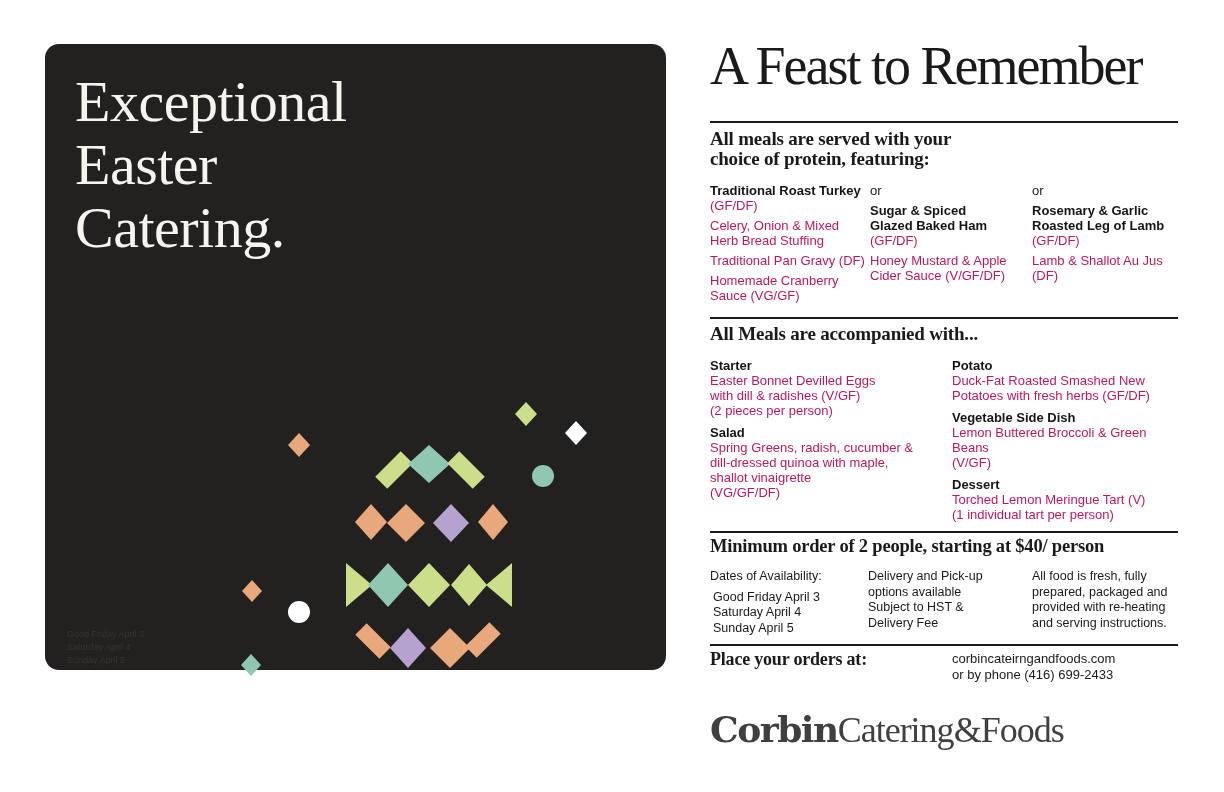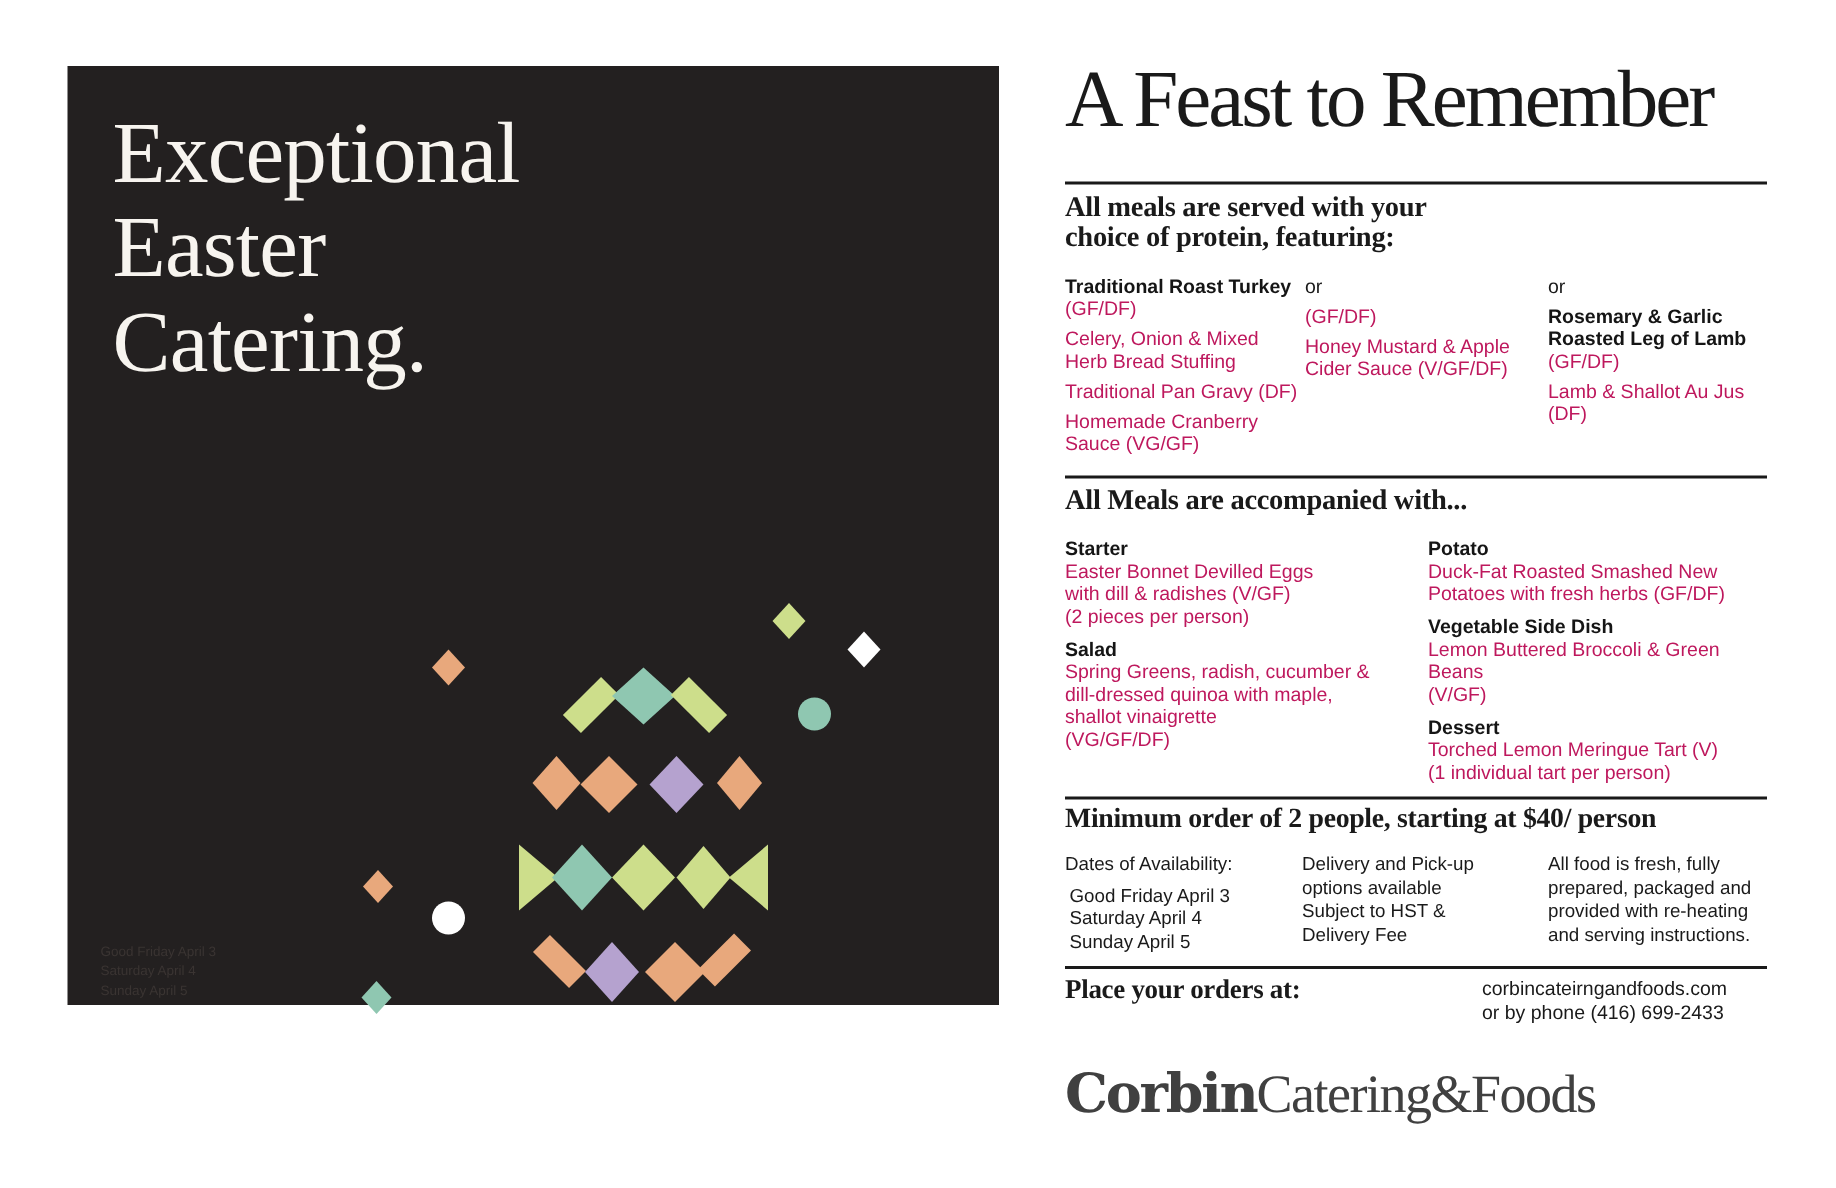--- a/index.html
+++ b/index.html
@@ -4,21 +4,21 @@
 <style>
   :root{
     --page-bg:#ffffff; --panel-bg:#232020; --banner-bg:#d53e22; --banner-text:#ffffff;
     --ink:#1a1a1a; --panel-title:#f7f4ef; --watermark:#3a3432;
   }
   *{margin:0;padding:0;box-sizing:border-box;}
   html,body{background:#e9e9e9;}
   .page{position:relative;width:1224px;height:792px;background:var(--page-bg);
         overflow:hidden;font-family:"Liberation Sans",sans-serif;color:var(--ink);}
   
-  .panel{position:absolute;left:45px;top:44px;width:621px;height:626px;background:var(--panel-bg);}
+  .panel{position:absolute;left:45px;top:44px;width:621px;height:626px;background:var(--panel-bg);border-radius:14px;}
   .panel-title{position:absolute;left:30px;top:26px;
       font-family:"Liberation Serif",serif;font-weight:400;
       font-size:58px;line-height:63px;color:var(--panel-title);letter-spacing:-0.5px;}
   .watermark{position:absolute;left:22px;top:584px;font-size:9px;line-height:13px;color:var(--watermark);}
   .egg-svg{position:absolute;left:0;top:0;width:621px;height:704px;}
   
   .banner{position:absolute;left:466px;top:299px;width:241px;height:44px;background:var(--banner-bg);
       display:flex;align-items:center;justify-content:center;z-index:5;}
   .banner span{color:var(--banner-text);font-weight:700;font-size:31px;letter-spacing:1.5px;}
   
@@ -33,21 +33,21 @@
   .bold13{font-size:13px;line-height:15px;font-weight:700;color:#151515;}
   .protein-grid{top:183px;display:grid;grid-template-columns:160px 162px 146px;}
   .p-prefix{font-size:13px;line-height:15px;margin-bottom:5px;}
   .p-item{margin-top:5px;}
   .sides-grid{top:358px;display:grid;grid-template-columns:242px 226px;}
   .side-item{margin-bottom:7px;}
   .order-grid{top:569px;display:grid;grid-template-columns:158px 164px 146px;}
   .order-col{font-size:12.5px;line-height:15.5px;}
   .avail-dates{margin-top:5px;padding-left:3px;}
   .contact-label{top:649px;font-size:18px;line-height:20px;}
-  .contact-text{position:absolute;left:242px;top:651px;font-size:13px;line-height:15.5px;margin-left:36px;}
+  .contact-text{position:absolute;left:242px;top:651px;font-size:13px;line-height:15.5px;}
   .logo{top:702px;font-family:"Liberation Serif",serif;font-size:36px;line-height:54px;
       letter-spacing:-1px;white-space:nowrap;color:#404040;}
   .logo .lb{font-family:"DejaVu Serif",serif;font-weight:700;letter-spacing:-1.5px;}
 </style>
 </head>
 <body>
 
 <div class="page">
 
   <div class="panel">
@@ -93,20 +93,21 @@
     <div class="r-abs protein-grid">
       <div>
         <div class="bold13">Traditional Roast Turkey</div>
         <div class="body13">(GF/DF)</div>
         <div class="body13 p-item">Celery, Onion &amp; Mixed<br>Herb Bread Stuffing</div>
         <div class="body13 p-item">Traditional Pan Gravy (DF)</div>
         <div class="body13 p-item">Homemade Cranberry<br>Sauce (VG/GF)</div>
       </div>
       <div>
         <div class="p-prefix">or</div>
+        <div class="bold13">Sugar &amp; Spiced<br>Glazed Baked Ham</div>
         <div class="body13">(GF/DF)</div>
         <div class="body13 p-item">Honey Mustard &amp; Apple<br>Cider Sauce (V/GF/DF)</div>
       </div>
       <div>
         <div class="p-prefix">or</div>
         <div class="bold13">Rosemary &amp; Garlic<br>Roasted Leg of Lamb</div>
         <div class="body13">(GF/DF)</div>
         <div class="body13 p-item">Lamb &amp; Shallot Au Jus<br>(DF)</div>
       </div>
     </div>

